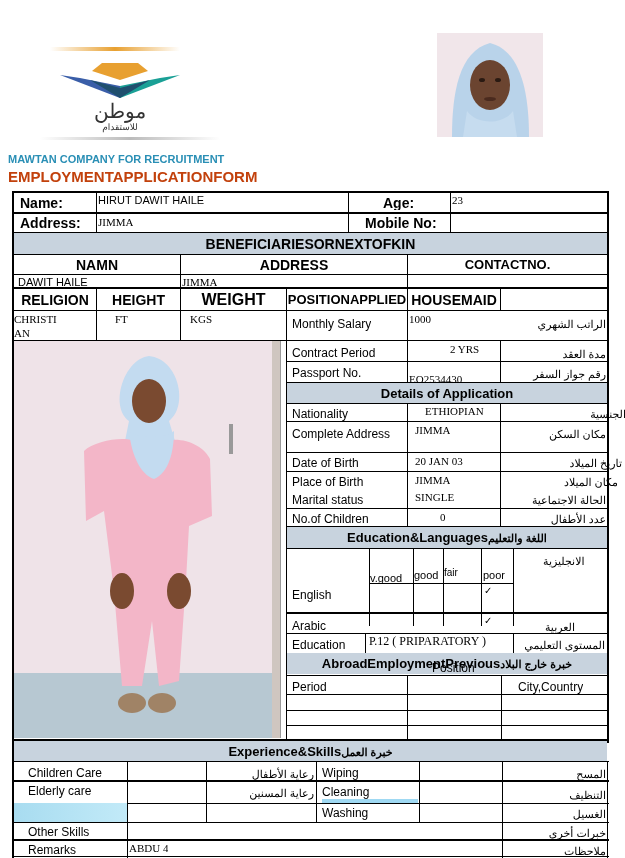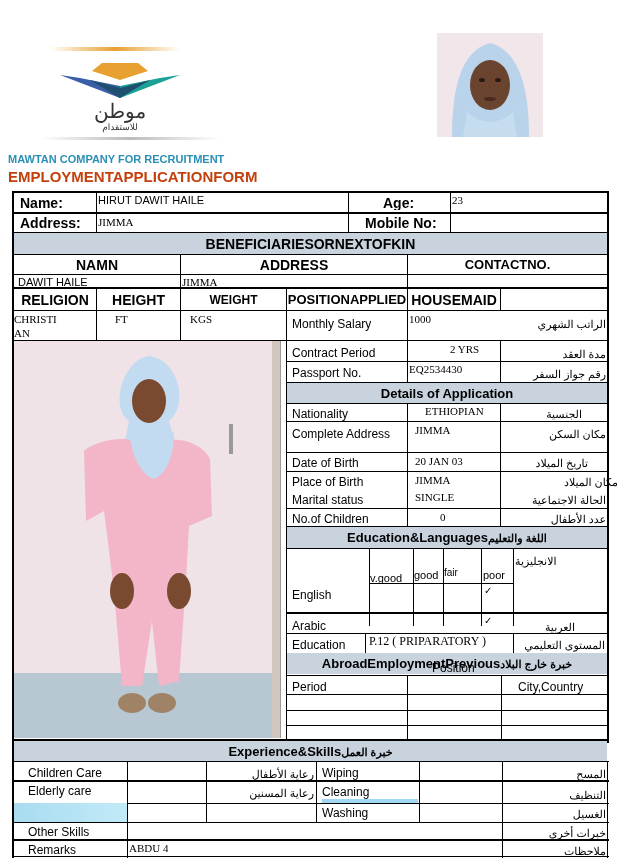--- a/index.html
+++ b/index.html
@@ -96,21 +96,21 @@
 <div class="line" style="left:12px;top:274px;width:597px;height:1px;"></div>
 <div class="cell small" style="left:18px;top:275px;">DAWIT HAILE</div>
 <div class="cell serif" style="left:182px;top:275px;">JIMMA</div>
 <div class="cell serif" style="left:410px;top:275px;"></div>
 <div class="line" style="left:12px;top:287px;width:597px;height:2px;"></div>
 
 <div class="cell hdr" style="left:14px;top:293px;width:82px;font-size:14px;">RELIGION</div>
 <div class="line" style="left:96px;top:289px;width:1px;height:52px;"></div>
 <div class="cell hdr" style="left:97px;top:293px;width:83px;font-size:14px;">HEIGHT</div>
 <div class="line" style="left:180px;top:289px;width:1px;height:52px;"></div>
-<div class="cell hdr" style="left:181px;top:293px;width:105px;font-size:12px;">WEIGHT</div>
+<div class="cell hdr" style="left:181px;top:293px;width:105px;font-size:16px;">WEIGHT</div>
 <div class="line" style="left:286px;top:289px;width:1px;height:454px;"></div>
 <div class="cell hdr" style="left:287px;top:293px;width:120px;">POSITIONAPPLIED</div>
 <div class="line" style="left:407px;top:289px;width:1px;height:51px;"></div>
 <div class="cell hdr" style="left:408px;top:293px;width:92px;font-size:14px;">HOUSEMAID</div>
 <div class="line" style="left:500px;top:289px;width:1px;height:22px;"></div>
 <div class="line" style="left:12px;top:310px;width:597px;height:1px;"></div>
 
 <div class="cell serif" style="left:14px;top:312px;">CHRISTI</div>
 <div class="cell serif" style="left:14px;top:326px;">AN</div>
 <div class="cell serif" style="left:115px;top:312px;">FT</div>
@@ -139,44 +139,44 @@
 <div class="line" style="left:280px;top:341px;width:1px;height:397px;background:#999;"></div>
 
 <div class="line" style="left:286px;top:340px;width:321px;height:1px;"></div>
 <div class="cell" style="left:292px;top:346px;">Contract Period</div>
 <div class="line" style="left:407px;top:340px;width:1px;height:42px;"></div>
 <div class="cell serif" style="left:450px;top:342px;">2 YRS</div>
 <div class="line" style="left:500px;top:340px;width:1px;height:42px;"></div>
 <div class="cell ar" style="left:502px;top:347px;width:104px;">مدة العقد</div>
 <div class="line" style="left:286px;top:361px;width:321px;height:1px;"></div>
 <div class="cell" style="left:292px;top:366px;">Passport No.</div>
-<div class="cell serif" style="left:409px;top:362px;">EQ2534430</div>
+<div class="cell serif" style="left:409px;top:372px;">EQ2534430</div>
 <div class="cell ar" style="left:502px;top:367px;width:104px;">رقم جواز السفر</div>
 <div class="line" style="left:286px;top:382px;width:321px;height:1px;"></div>
 
 <div class="band" style="left:287px;top:383px;width:320px;height:20px;"></div>
 <div class="band-text" style="left:287px;top:386px;width:320px;">Details of Application</div>
 <div class="line" style="left:286px;top:403px;width:321px;height:1px;"></div>
 
 <div class="line" style="left:407px;top:403px;width:1px;height:124px;"></div>
 <div class="line" style="left:500px;top:403px;width:1px;height:124px;"></div>
 
 <div class="cell" style="left:292px;top:407px;">Nationality</div>
 <div class="cell serif" style="left:425px;top:404px;">ETHIOPIAN</div>
-<div class="cell ar" style="left:478px;top:407px;width:104px;padding-left:11px;">الجنسية</div>
+<div class="cell ar" style="left:522px;top:407px;width:104px;padding-left:11px;">الجنسية</div>
 <div class="line" style="left:286px;top:421px;width:321px;height:1px;"></div>
 
 <div class="cell" style="left:292px;top:427px;">Complete Address</div>
 <div class="cell serif" style="left:415px;top:423px;">JIMMA</div>
 <div class="cell ar" style="left:502px;top:427px;width:104px;">مكان السكن</div>
 <div class="line" style="left:286px;top:452px;width:321px;height:1px;"></div>
 
 <div class="cell" style="left:292px;top:456px;">Date of Birth</div>
 <div class="cell serif" style="left:415px;top:454px;">20 JAN 03</div>
-<div class="cell ar" style="left:478px;top:456px;width:110px;">تاريخ الميلاد</div>
+<div class="cell ar" style="left:512px;top:456px;width:110px;">تاريخ الميلاد</div>
 <div class="line" style="left:286px;top:471px;width:321px;height:1px;"></div>
 
 <div class="cell" style="left:292px;top:475px;">Place of Birth</div>
 <div class="cell serif" style="left:415px;top:473px;">JIMMA</div>
 <div class="cell ar" style="left:502px;top:475px;width:116px;">مكان الميلاد</div>
 
 <div class="cell" style="left:292px;top:493px;">Marital status</div>
 <div class="cell serif" style="left:415px;top:490px;">SINGLE</div>
 <div class="cell ar" style="left:502px;top:493px;width:104px;">الحالة الاجتماعية</div>
 <div class="line" style="left:286px;top:508px;width:321px;height:1px;"></div>
@@ -195,21 +195,21 @@
 <div class="line" style="left:369px;top:548px;width:1px;height:78px;"></div>
 <div class="line" style="left:413px;top:548px;width:1px;height:78px;"></div>
 <div class="line" style="left:443px;top:548px;width:1px;height:78px;"></div>
 <div class="line" style="left:481px;top:548px;width:1px;height:78px;"></div>
 <div class="line" style="left:513px;top:548px;width:1px;height:78px;"></div>
 
 <div class="cell small" style="left:370px;top:571px;">v.good</div>
 <div class="cell small" style="left:414px;top:568px;">good</div>
 <div class="cell small" style="left:444px;top:566px;font-size:10px;">fair</div>
 <div class="cell small" style="left:483px;top:568px;">poor</div>
-<div class="cell ar" style="left:515px;top:554px;width:90px;text-align:left;direction:rtl;">الانجليزية</div>
+<div class="cell ar" style="left:515px;top:554px;width:90px;text-align:left;direction:rtl;padding-left:28px;">الانجليزية</div>
 <div class="line" style="left:369px;top:583px;width:145px;height:1px;"></div>
 
 <div class="cell" style="left:292px;top:588px;">English</div>
 <div class="cell check" style="left:484px;top:584px;">✓</div>
 <div class="line" style="left:286px;top:612px;width:321px;height:2px;"></div>
 
 <div class="cell" style="left:292px;top:619px;">Arabic</div>
 <div class="cell check" style="left:484px;top:614px;">✓</div>
 <div class="cell ar" style="left:515px;top:620px;width:90px;text-align:center;">العربية</div>
 <div class="line" style="left:286px;top:633px;width:321px;height:1px;"></div>

